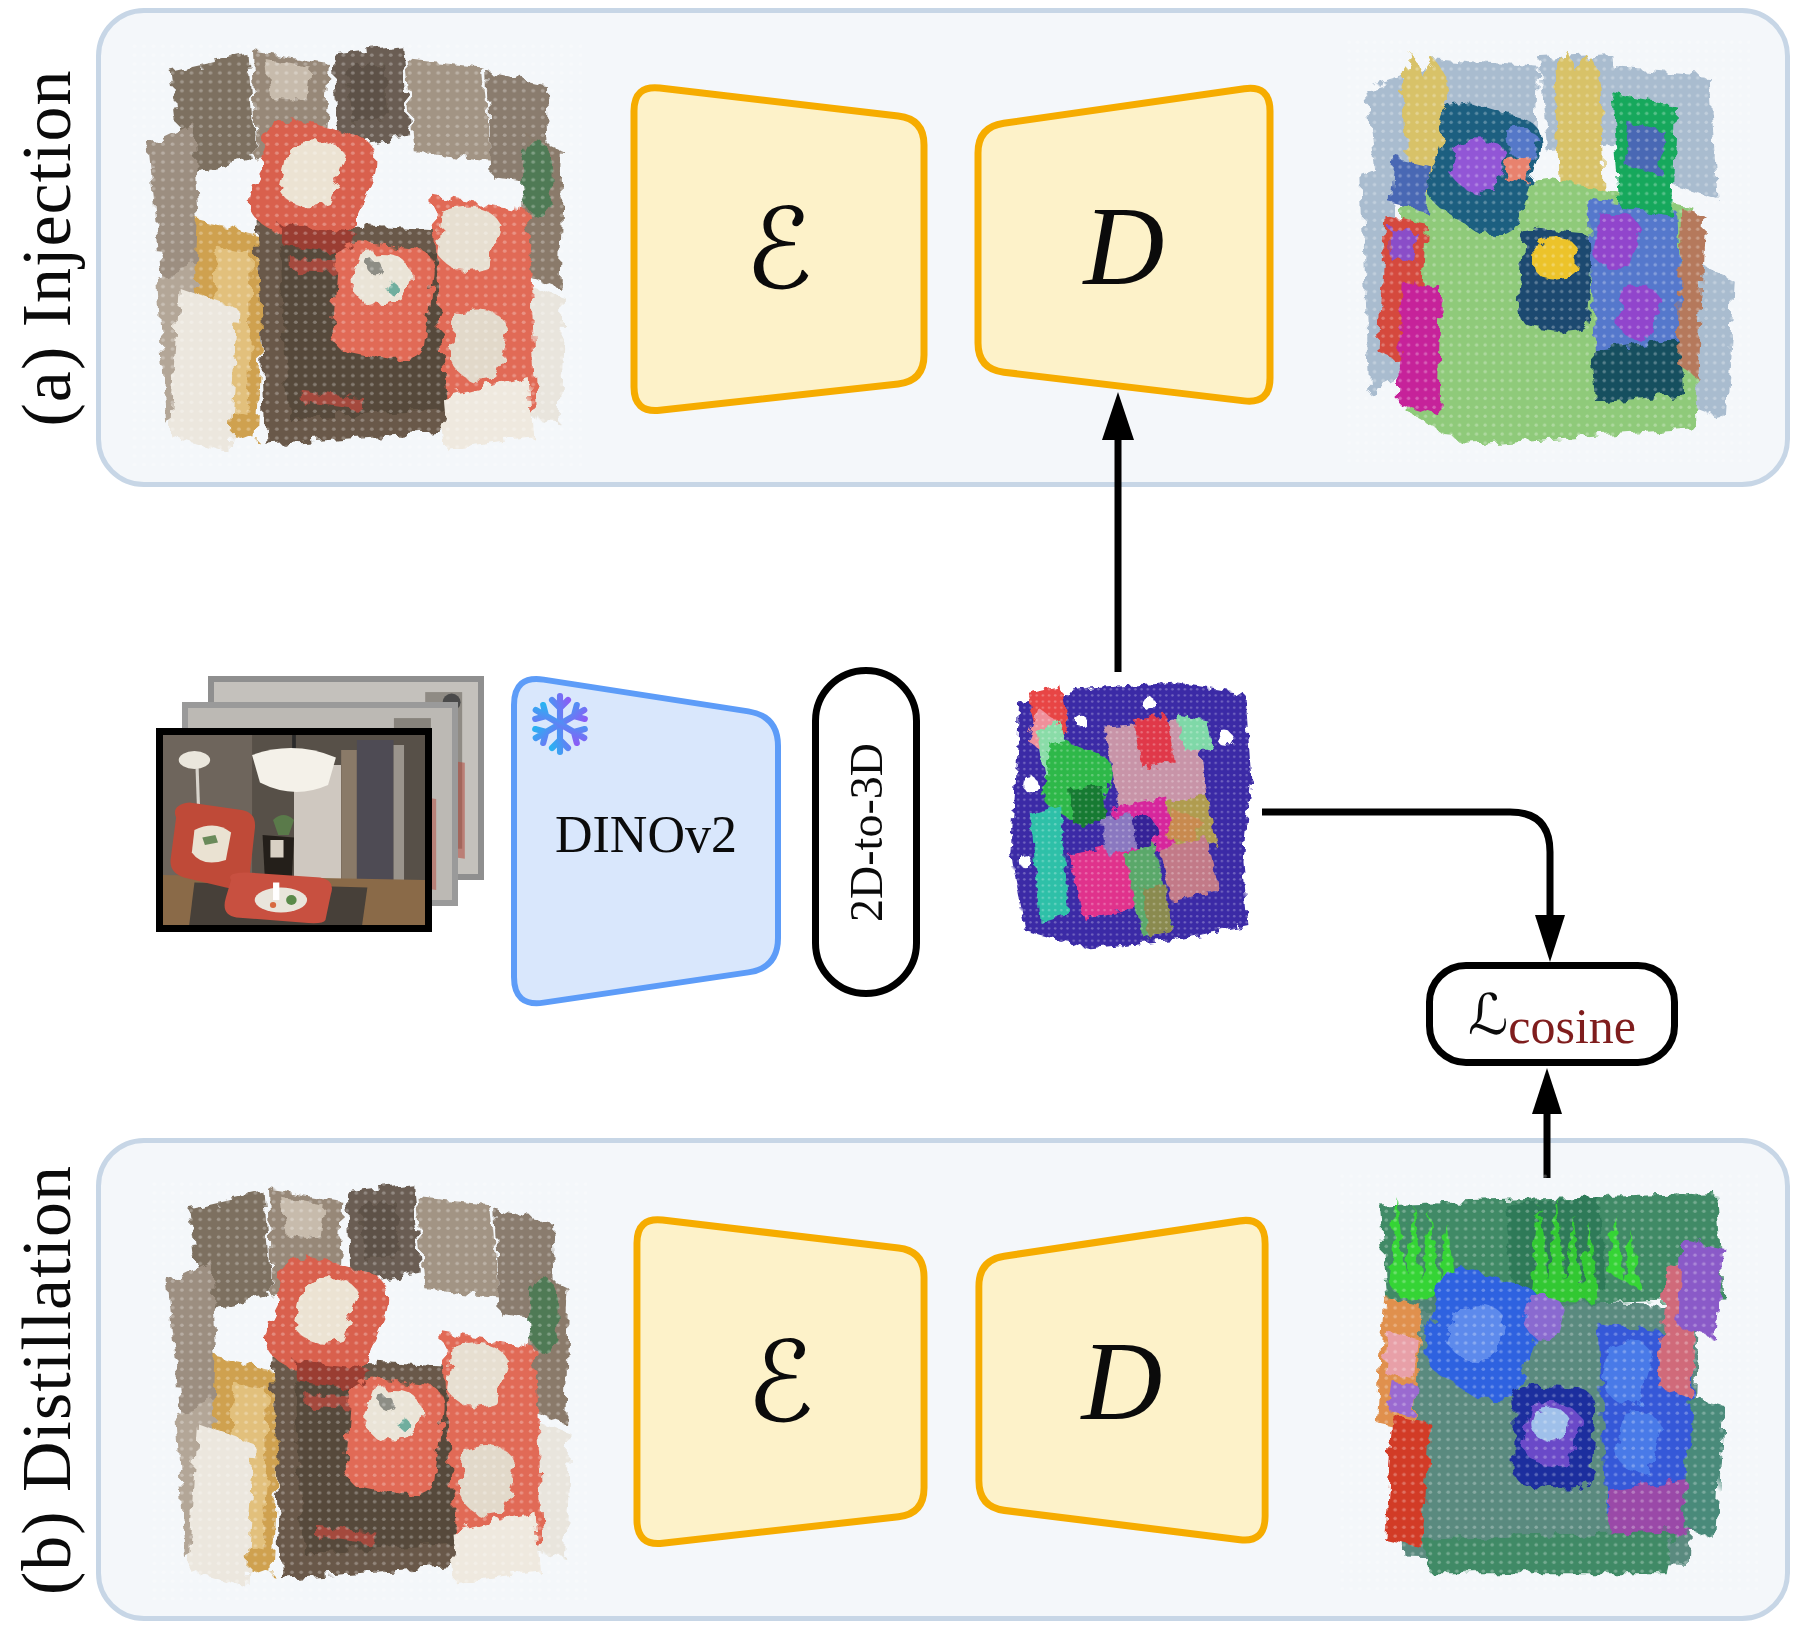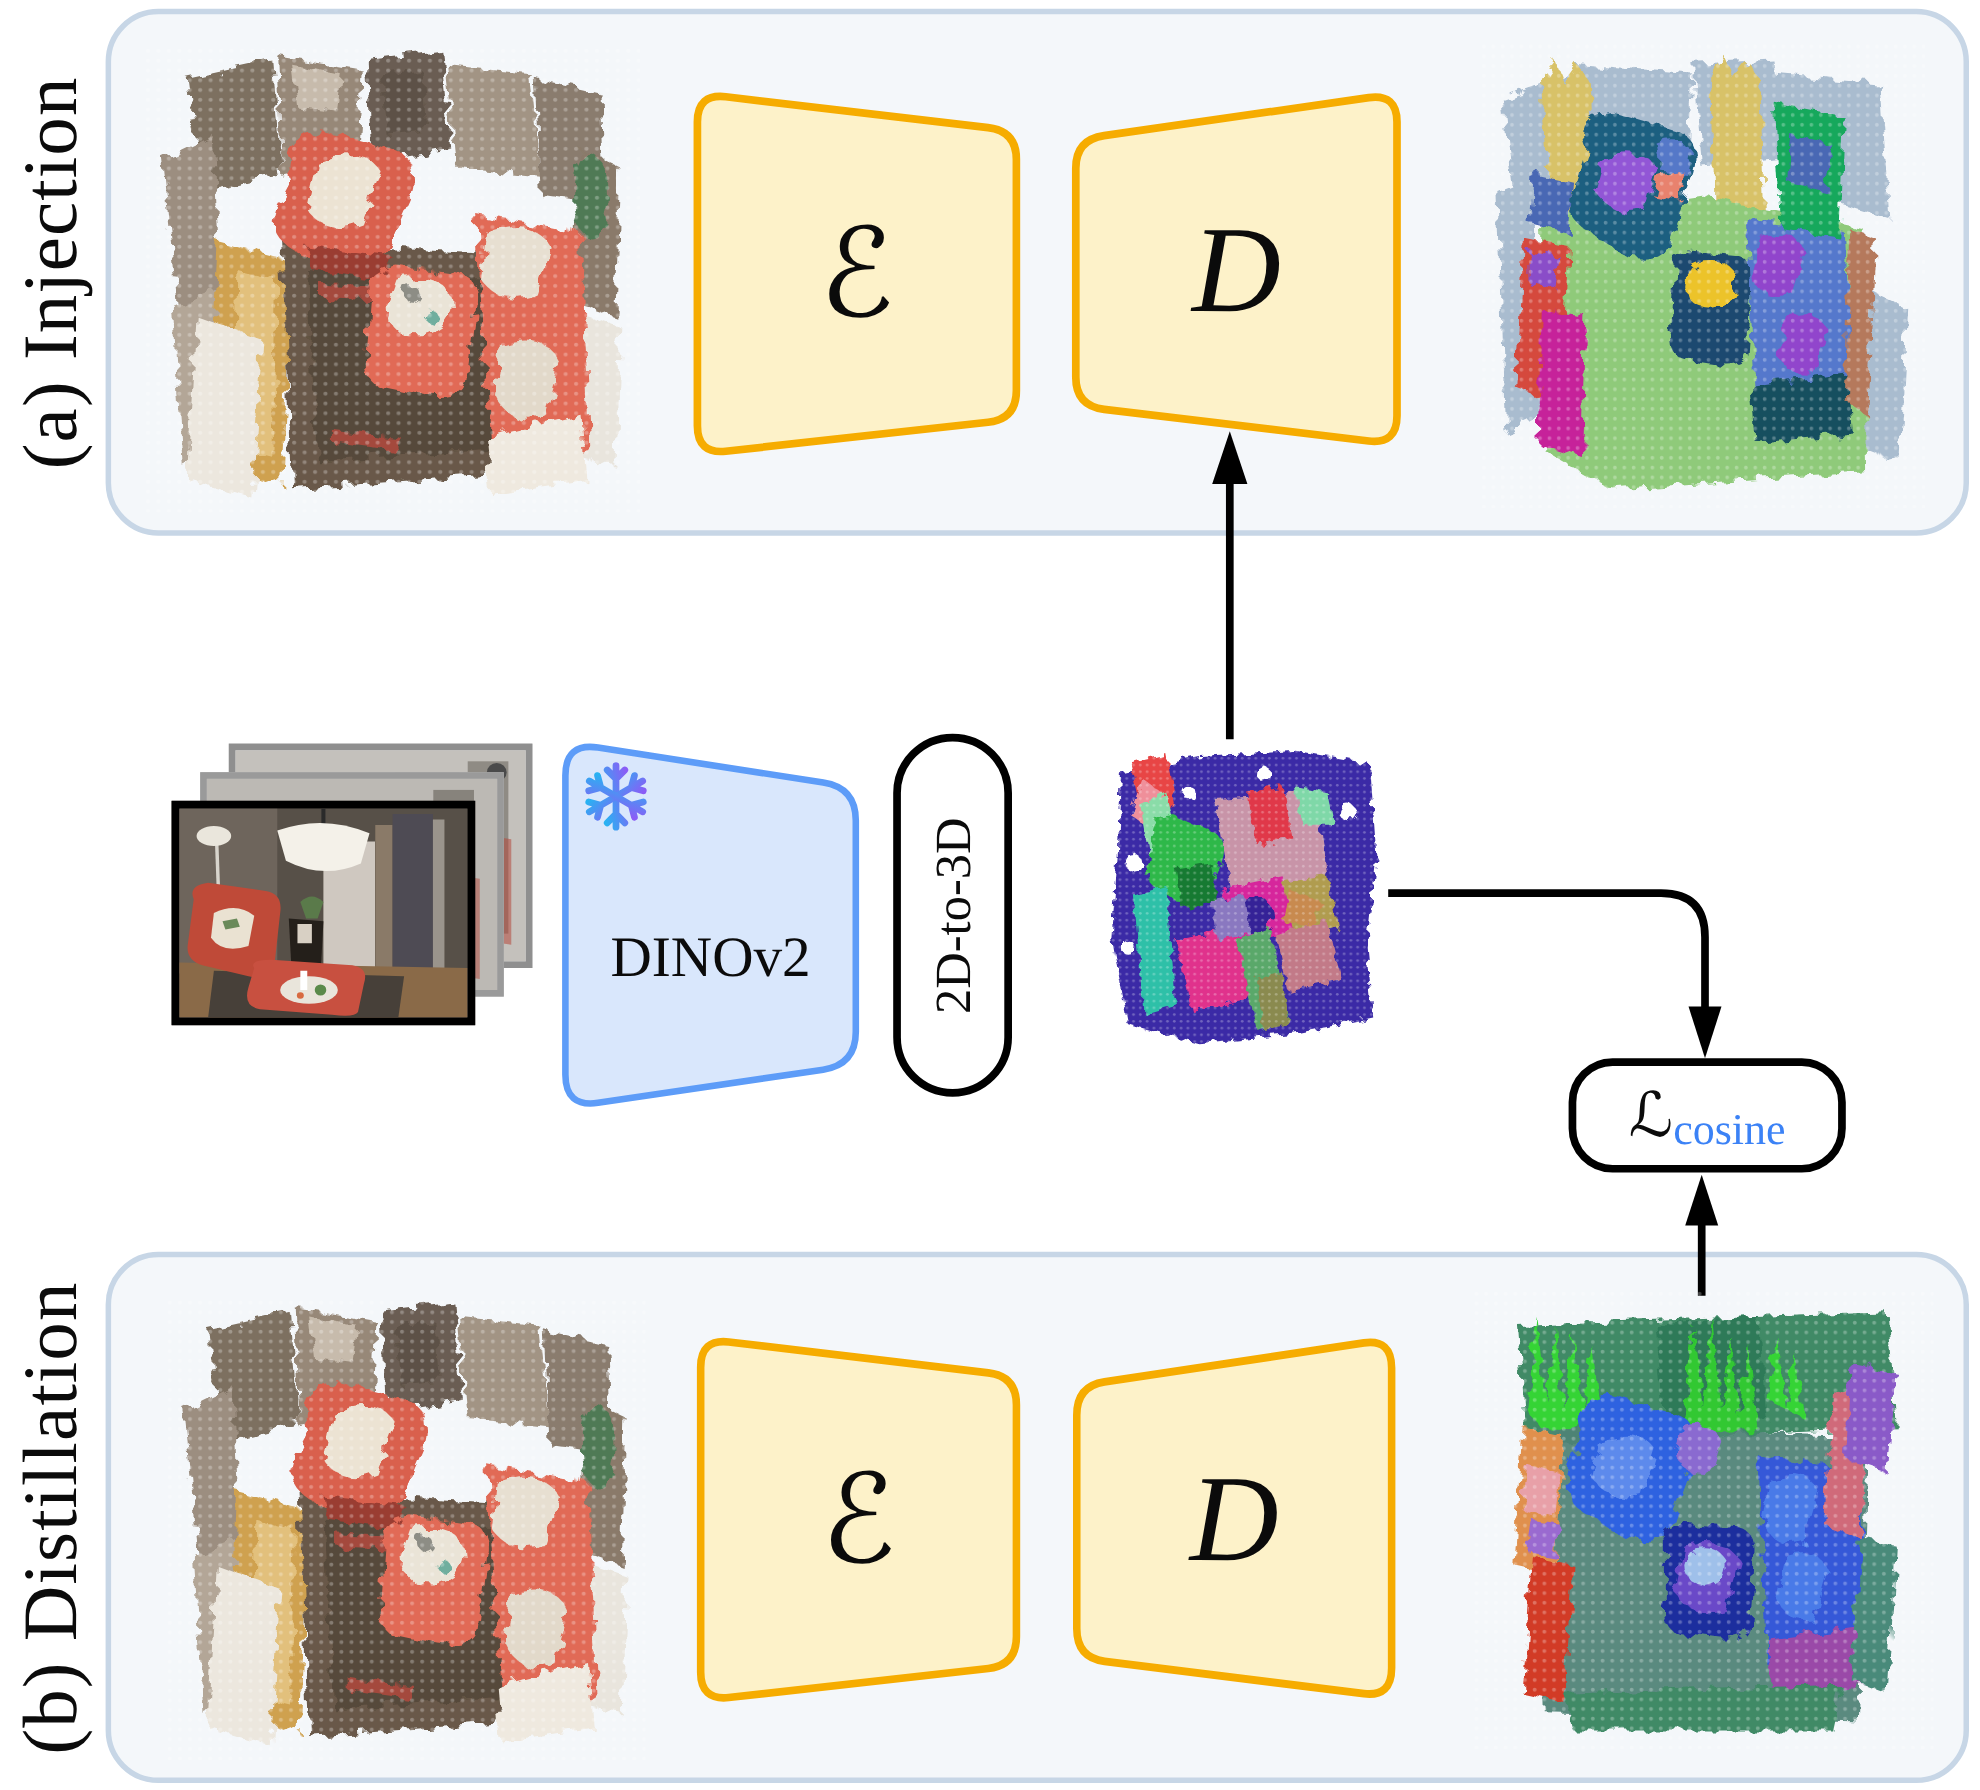--- a/index.html
+++ b/index.html
@@ -19,35 +19,35 @@
 
   
   .abs{position:absolute;}
 
   
   .glyph{position:absolute;display:flex;align-items:center;justify-content:center;color:#0b0b0b;}
   .glyph .script{font-family:"DejaVu Sans",sans-serif;font-size:112px;}
   .glyph .dletter{font-family:"Liberation Serif",serif;font-style:italic;font-size:112px;}
 
   
-  .dino-label{position:absolute;left:509px;top:828px;width:274px;height:84px;
+  .dino-label{position:absolute;left:509px;top:792px;width:274px;height:84px;
               display:flex;align-items:center;justify-content:center;font-size:52px;color:#0b0b0b;}
 
   
   .pill{position:absolute;left:812px;top:667px;width:108px;height:330px;background:#ffffff;
         border:7px solid #000;border-radius:54px;box-sizing:border-box;
         display:flex;align-items:center;justify-content:center;}
   .pill span{transform:rotate(-90deg);white-space:nowrap;font-size:46px;color:#0b0b0b;}
 
   
   .loss{position:absolute;left:1426px;top:962px;width:252px;height:104px;background:#ffffff;
         border:7px solid #000;border-radius:40px;box-sizing:border-box;
         display:flex;align-items:center;justify-content:center;}
   .loss .script{font-family:"DejaVu Sans",sans-serif;font-size:56px;color:#0b0b0b;}
-  .loss .subsc{font-size:40px;color:#3b82f6;transform:translateY(12px);}
+  .loss .subsc{font-size:50px;color:#7f1d1d;transform:translateY(12px);}
 
   
   .stack{position:absolute;left:156px;top:676px;width:330px;height:260px;}
   .frame{position:absolute;width:276px;height:204px;box-sizing:border-box;}
   .frame-back{left:52px;top:0;border:6px solid #8f8f8f;background:#cfcfcf;z-index:1;}
   .frame-mid{left:26px;top:26px;border:6px solid #9a9a9a;background:#c6c6c6;z-index:2;}
   .frame-front{left:0;top:52px;border:7px solid #000;background:#4a443e;z-index:3;}
   .frame svg{display:block;width:100%;height:100%;}
 
   .cloud svg,.trap svg{display:block;width:100%;height:100%;}

